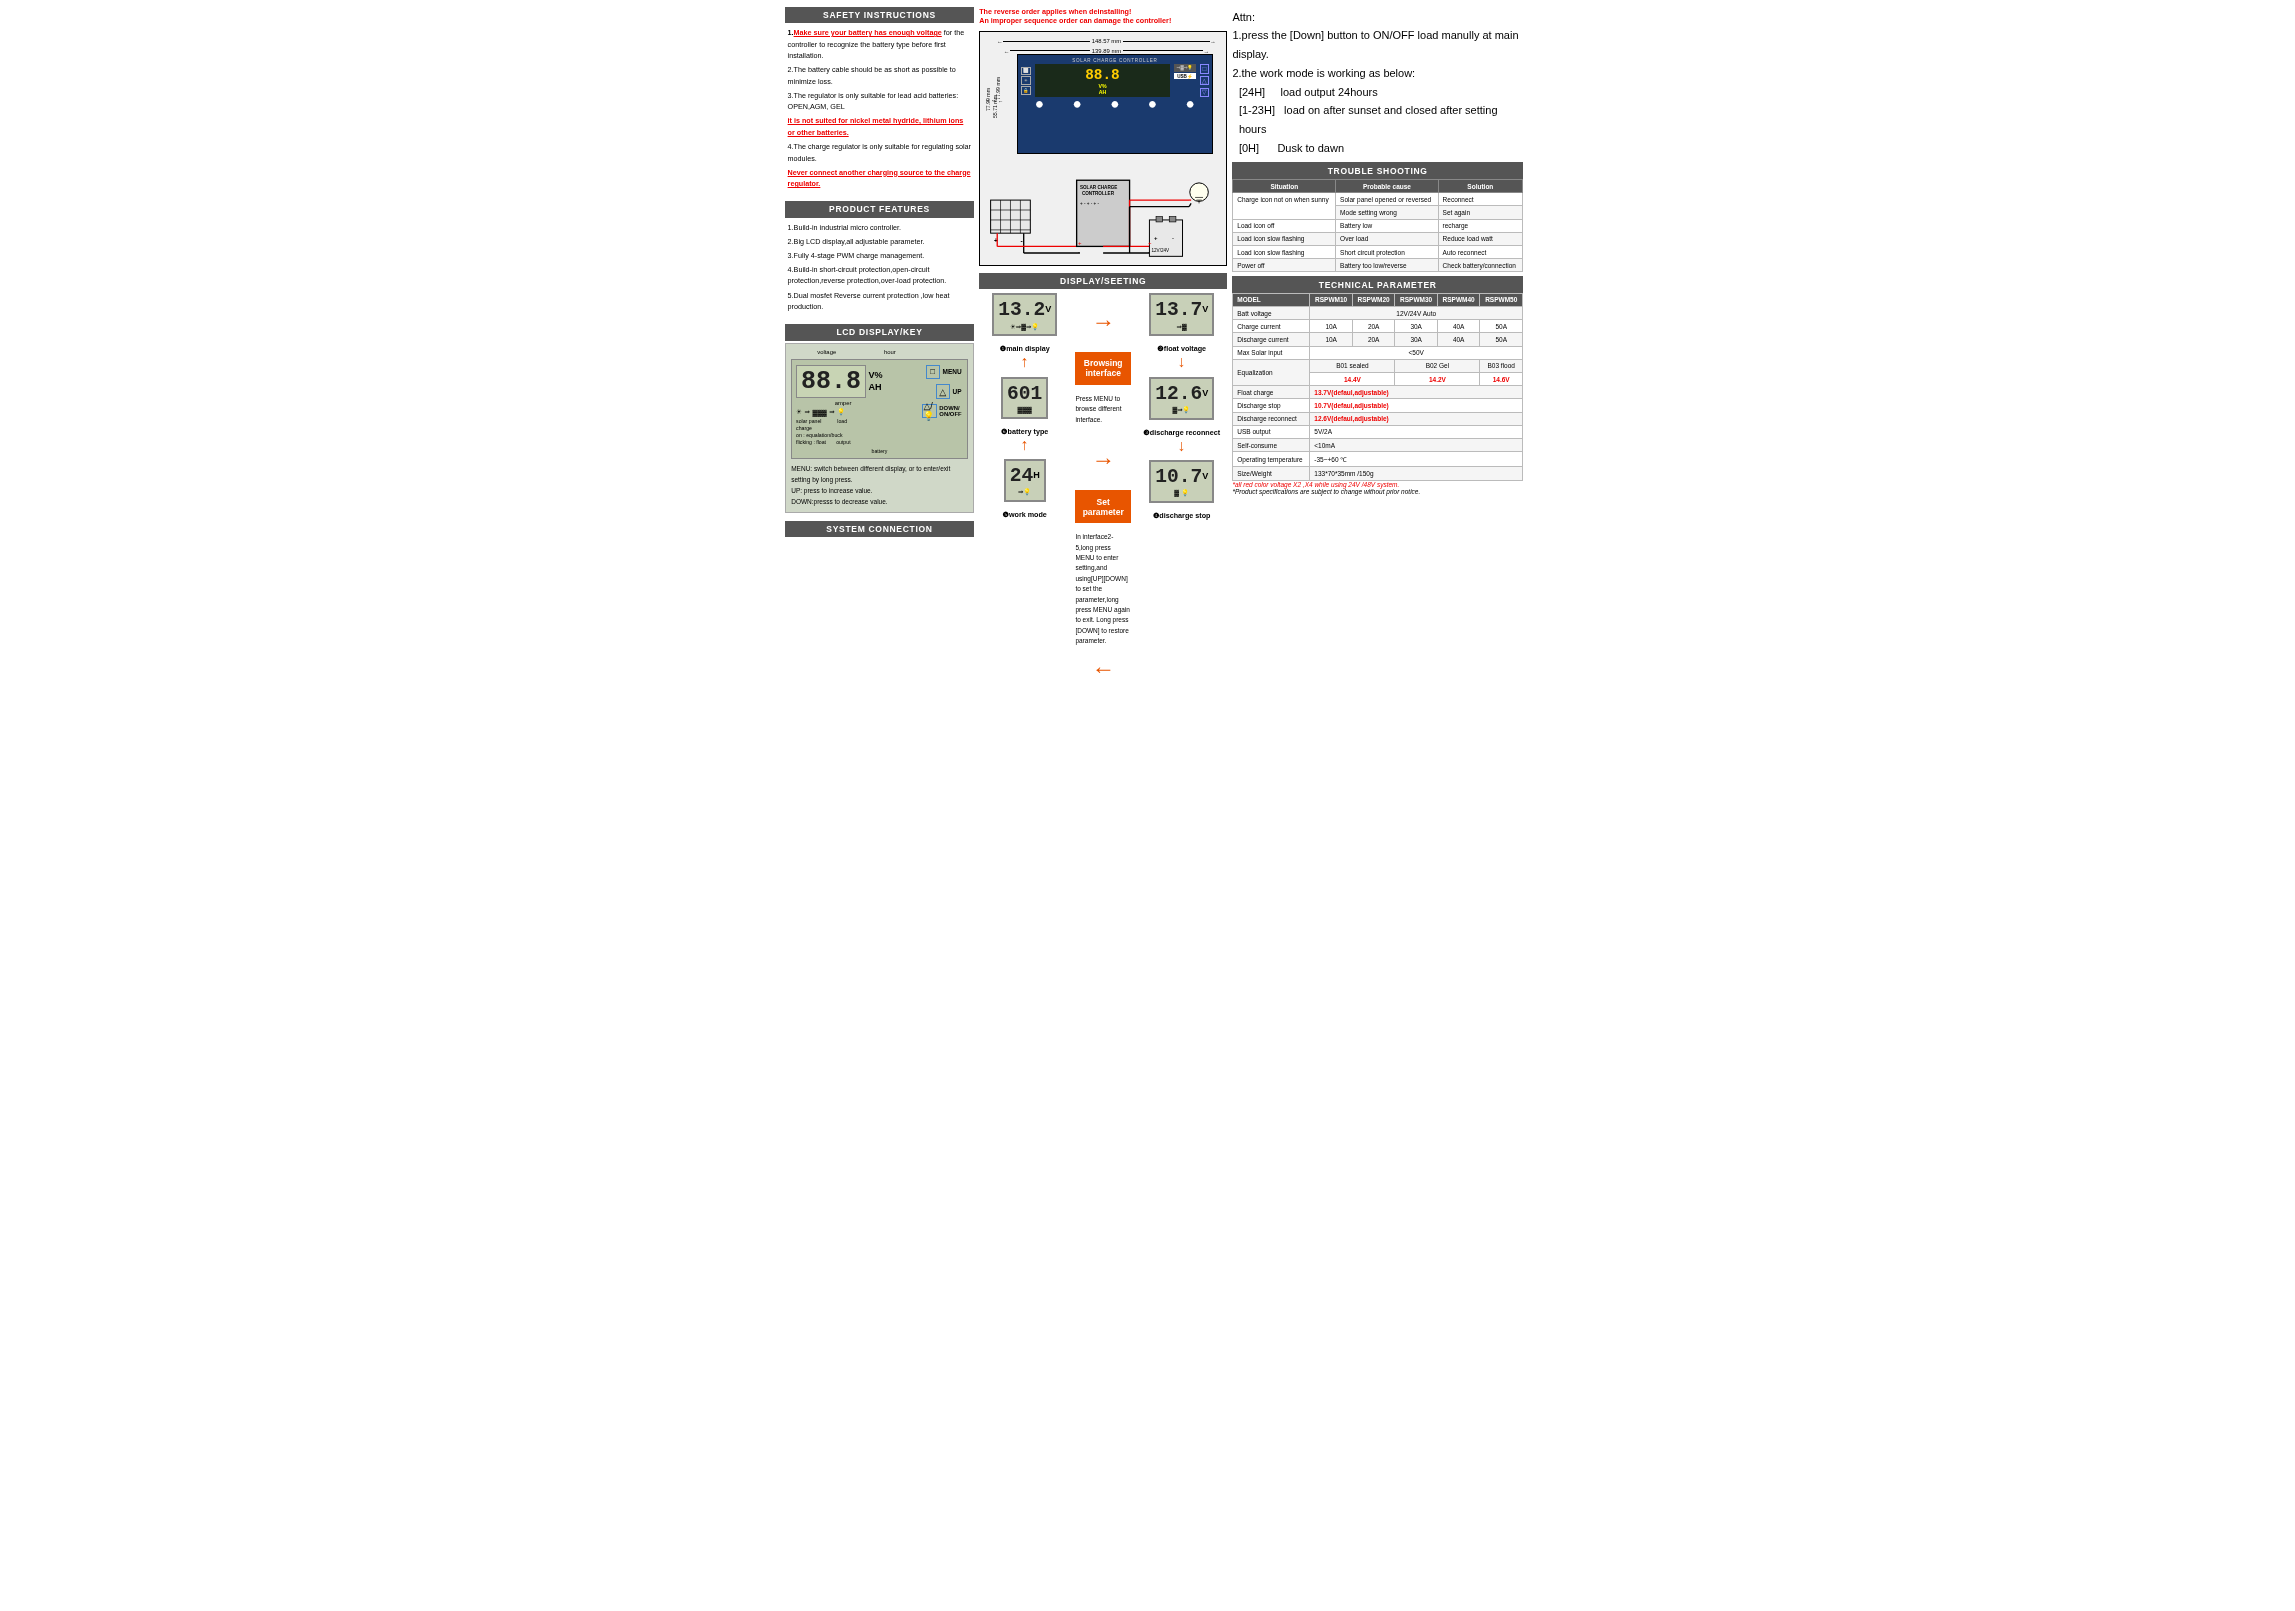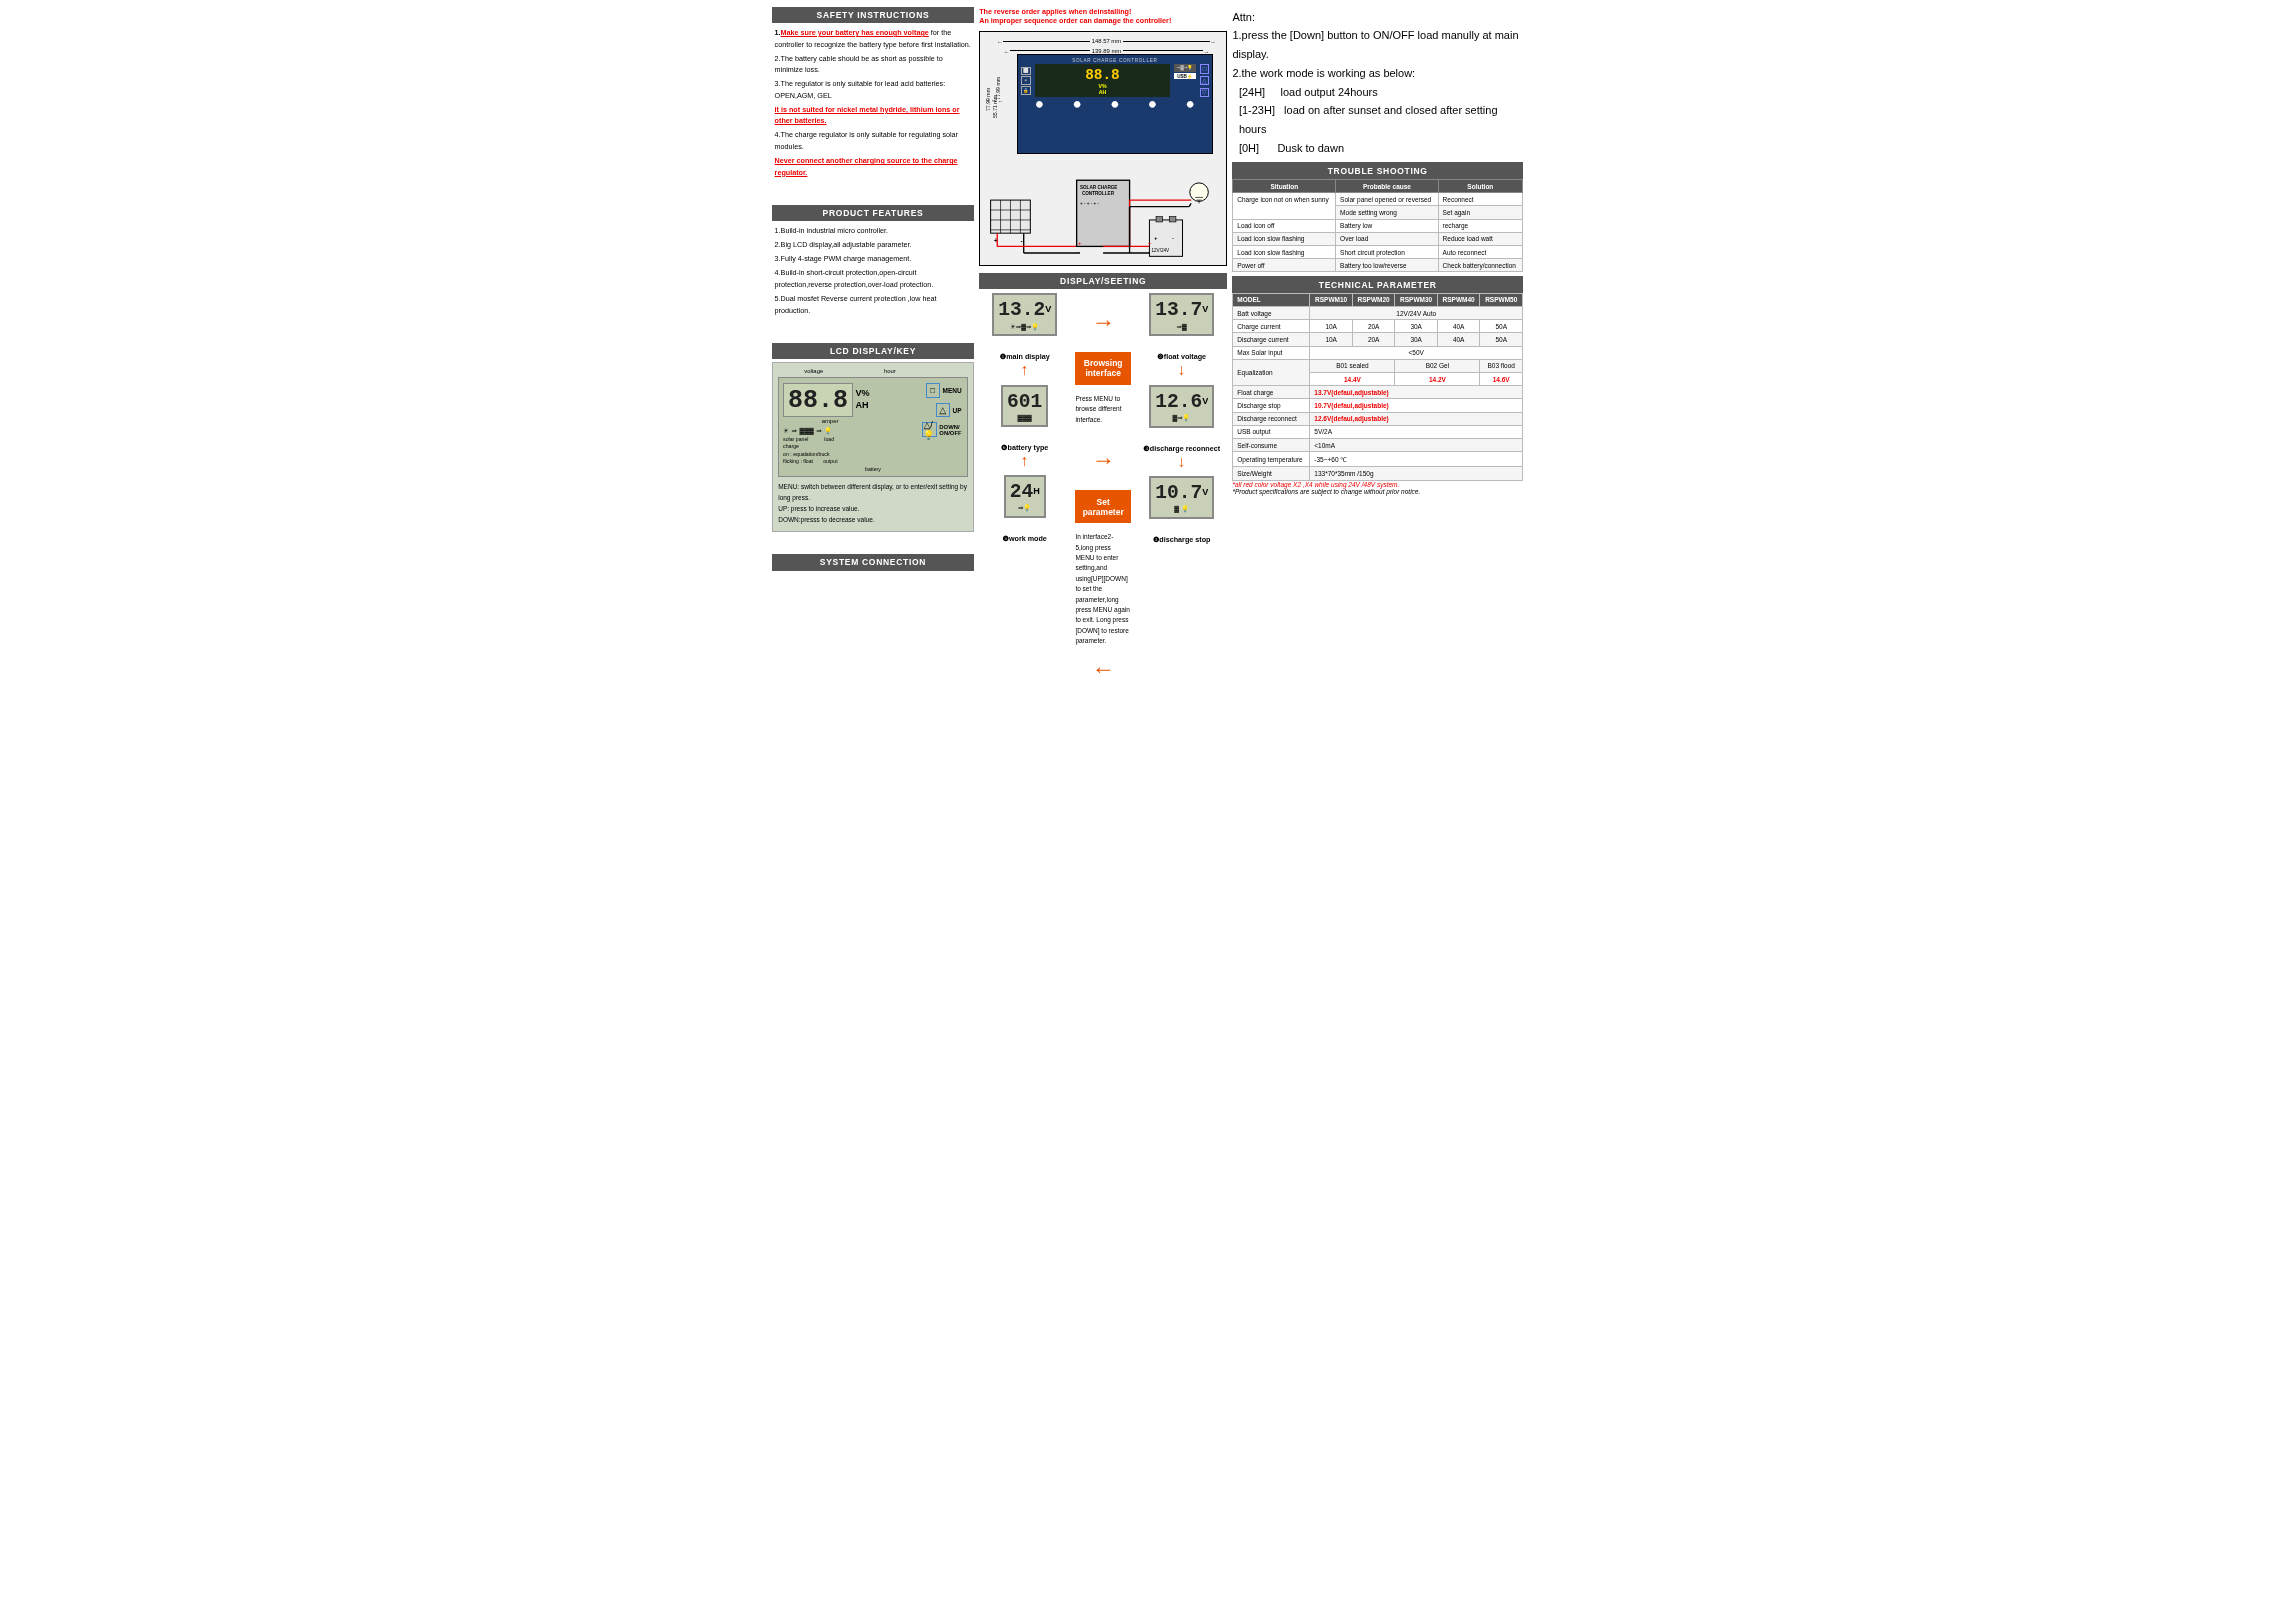--- a/index.html
+++ b/index.html
@@ -13,21 +13,21 @@
       font-size: 7.2px;
     }
     .page-container {
       display: grid;
       grid-template-columns: 202px 248px 1fr;
       gap: 5.2px;
       width: 100%;
     }
 
     
-    .left-col { display: flex; flex-direction: column; gap: 20px; }
+    .left-col { display: flex; flex-direction: column; gap: 5px; margin-left: 13px; }
 
     .main-title {
       font-size: 23.5px;
       font-weight: bold;
       color: #e05000;
       text-align: center;
       padding: 2.6px 0 5.2px 0;
       letter-spacing: 2.6px;
       grid-column: 1 / -1;
     }
@@ -212,21 +212,21 @@
     .display-section-grid {
       display: grid;
       grid-template-columns: 91px 1fr 91px;
       gap: 5.2px;
       align-items: start;
     }
     .left-screens { display: flex; flex-direction: column; gap: 5.2px; }
     .right-screens { display: flex; flex-direction: column; gap: 5.2px; }
 
     .screen-block { display: flex; flex-direction: column; align-items: center; }
-    .num-label { font-size: 7.2px; font-weight: bold; margin-top: 16px; }
+    .num-label { font-size: 7.2px; font-weight: bold; margin-top: 8px; }
 
     .orange-block {
       background: #e85500;
       color: white;
       padding: 6.5px 5.2px;
       text-align: center;
       font-size: 8.5px;
       font-weight: bold;
       margin: 2.6px 0;
     }

